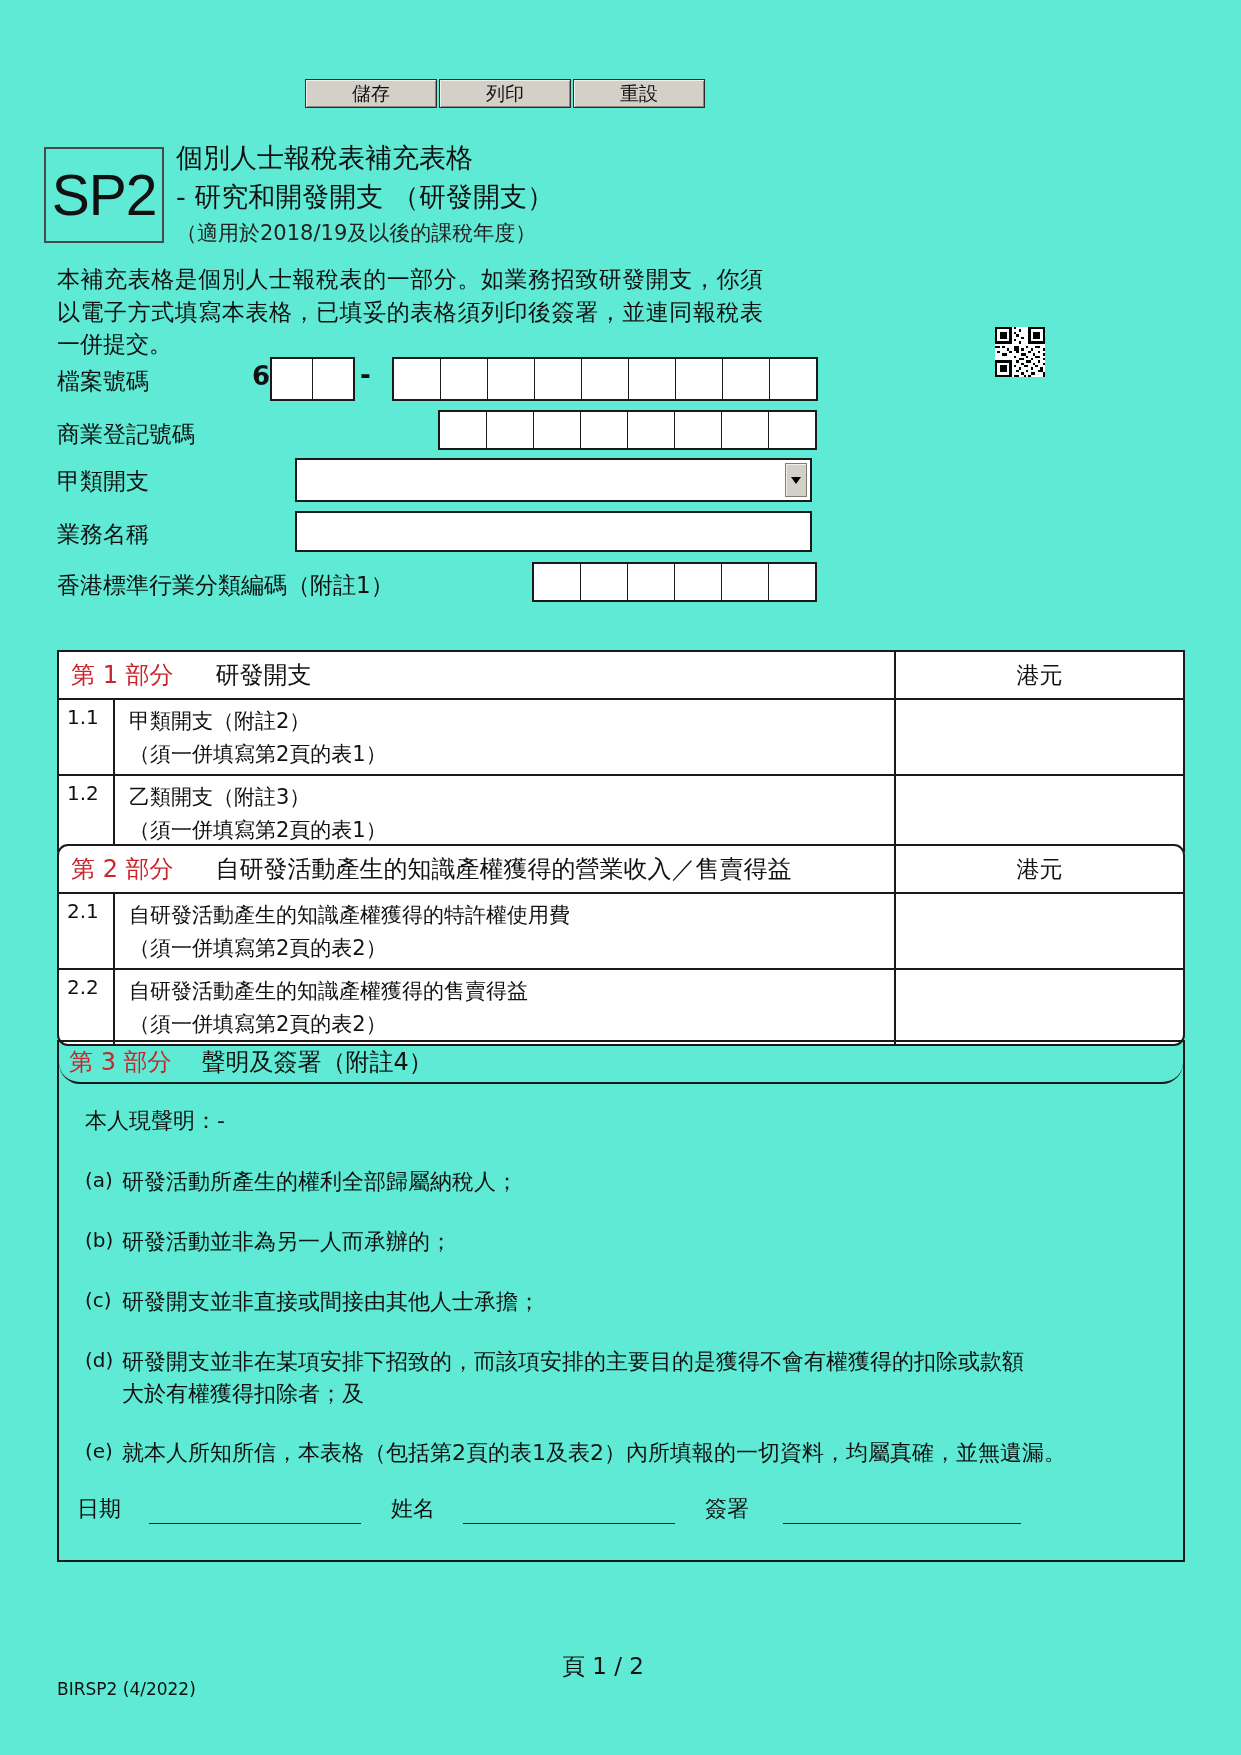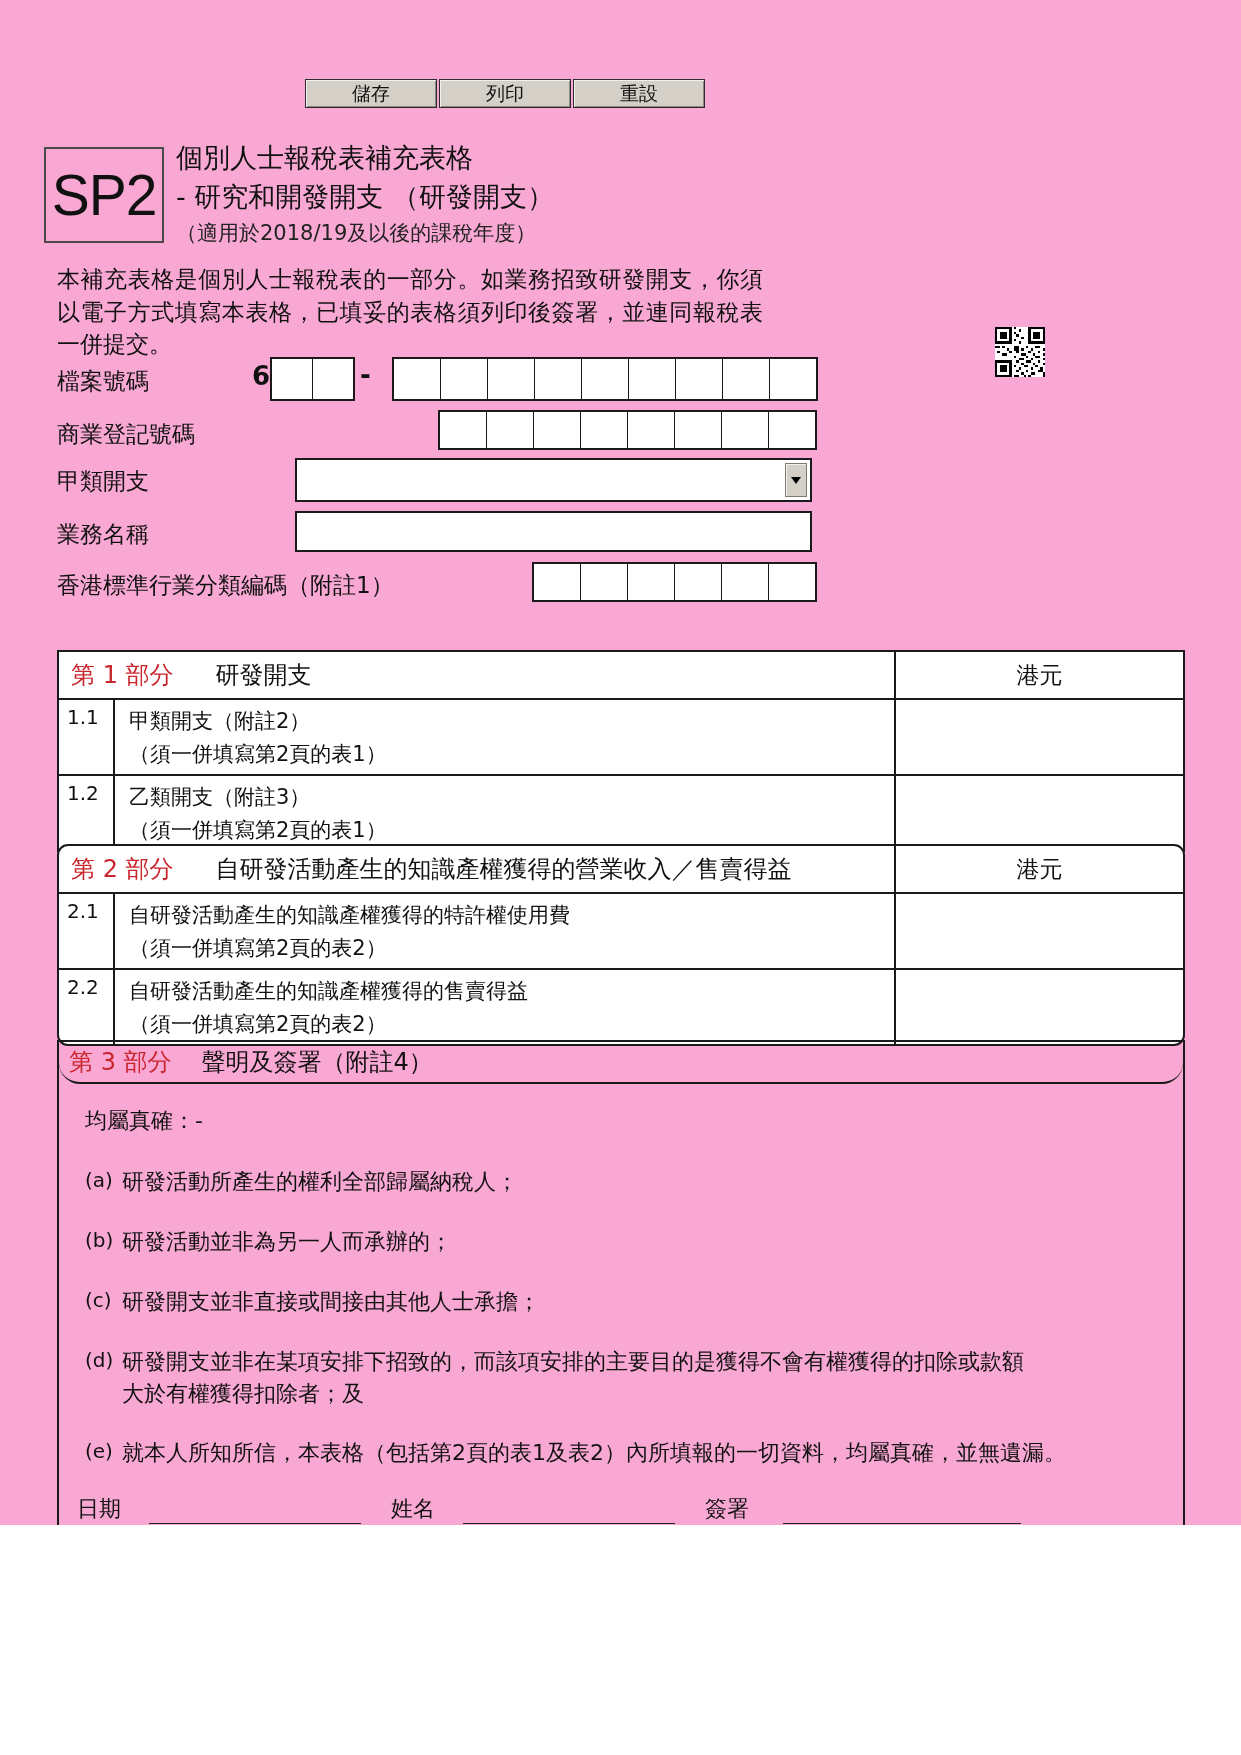--- a/index.html
+++ b/index.html
@@ -1,17 +1,17 @@
 <!DOCTYPE html>
 <html><head>
 <meta charset="utf-8">
 <style>
   html,body{margin:0;padding:0;background:#fff;}
   body{font-family:"DejaVu Sans","Liberation Sans",sans-serif;color:#111;}
-  #page{position:relative;width:1241px;height:1525px;background:#f9a8d4;overflow:hidden;}
+  #page{position:relative;width:1241px;height:1755px;background:#5eead4;overflow:hidden;}
 
   
   #toolbar{position:absolute;left:305px;top:79px;display:flex;gap:2px;}
   .tbtn{width:130px;height:27px;background:#d4d0c8;border:1px solid #2b2b2b;
         box-shadow:inset 1px 1px 0 #f2f0ea, inset -1px -1px 0 #8d897f;
         font-size:19px;display:flex;align-items:center;justify-content:center;cursor:pointer;}
 
   
   #sp2box{position:absolute;left:44px;top:147px;width:116px;height:92px;border:2px solid #4a4a4a;
           display:flex;align-items:center;justify-content:center;}
@@ -221,21 +221,21 @@
       <div class="acell"></div>
     </div>
   </div>
 
   <div id="part3">
     <div class="p3head">
       <span class="hno">第 3 部分</span>
       <span class="htitle">聲明及簽署（附註4）</span>
     </div>
     <div id="declare">
-      <div class="intro">均屬真確：-</div>
+      <div class="intro">本人現聲明：-</div>
       <div class="ditem">
         <div class="ilabel">(a)</div>
         <div class="itext">
           <div>研發活動所產生的權利全部歸屬納稅人；</div>
           <div></div>
         </div>
       </div>
       <div class="ditem">
         <div class="ilabel">(b)</div>
         <div class="itext">

